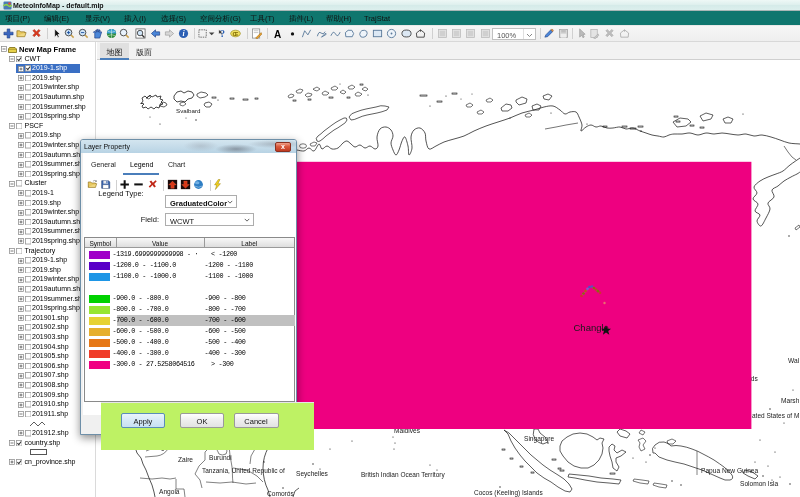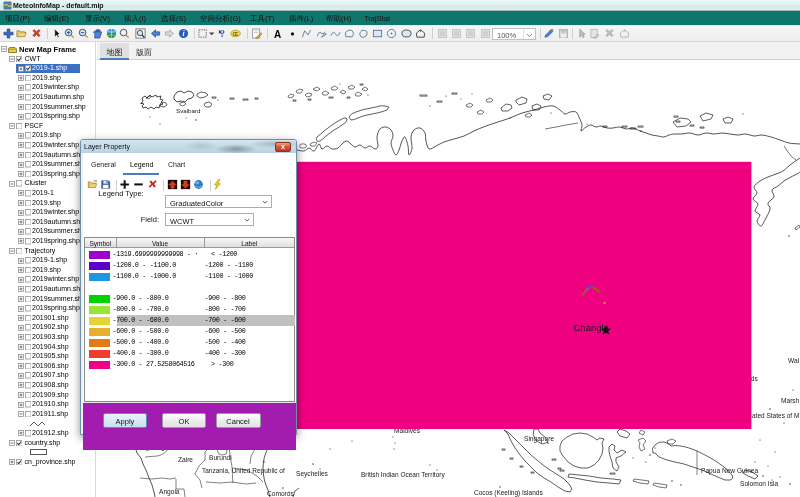--- a/index.html
+++ b/index.html
@@ -32,21 +32,21 @@
 #dlg { position:absolute; left:80px; top:139px; width:217px; height:296px;
   background:#f0f0f0; border:1px solid #6e8fa8;
   box-shadow:0 3px 8px rgba(0,0,0,0.45); border-radius:3px 3px 0 0; }
 #dlgtitle { position:absolute; left:0; top:0; width:215px; height:13px;
   background:linear-gradient(to bottom,#d3e5ef,#b8d3e4); border-radius:2px 2px 0 0; }
 #dlgtitle .t { position:absolute; left:3px; top:3px; font-size:7px; color:#101010; }
 #dlgclose { position:absolute; right:5px; top:2px; width:16px; height:9.5px; border-radius:2px;
   background:linear-gradient(#f0a088,#d9593c 45%,#c03a20); border:1px solid #8a3020;
   color:#fff; font-size:7px; line-height:8px; text-align:center; font-weight:bold; }
 #dlgbody { position:absolute; left:2px; top:13px; width:213px; height:262px; background:#fff; }
-#dlgfoot { position:absolute; left:2px; top:262px; width:213px; height:48px; background:#a21caf; border-top:1px solid #e6e6e6; }
+#dlgfoot { position:absolute; left:20px; top:262px; width:213px; height:48px; background:#bef264; border-top:1px solid #e6e6e6; }
 .dbtn { position:absolute; top:10px; height:14.5px; background:linear-gradient(#ffffff,#efefef 45%,#e2e2e2); border:1px solid #9a9a9a; border-radius:2px; font-size:7.5px; text-align:center; padding-top:3px; color:#111; }
 .dtab { position:absolute; top:8px; font-size:7px; color:#222; }
 .dico { position:absolute; top:0; width:11px; height:11px; }
 select, .combo { font-size:7.5px; }
 .fieldlbl { position:absolute; font-size:7.5px; color:#111; text-align:right; }
 .combo { position:absolute; height:13px; background:#fff; border:1px solid #adadad; }
 .combo .cv { position:absolute; left:4px; top:2.5px; font-size:7.5px; color:#111; }
 .combo .arr { position:absolute; right:3px; top:4px; width:6px; height:4px; }
 
 #ltable { position:absolute; left:1px; top:84px; width:211px; height:165px; border:1px solid #8a8a8a; background:#fff; }
@@ -854,21 +854,21 @@
             <circle cx="6" cy="6.5" r="5.2" fill="#2e7ec4"></circle>
             <ellipse cx="4.5" cy="4.5" rx="2.6" ry="1.8" fill="#7ab6e8" opacity="0.9"></ellipse>
             <path d="M2,8.5 q4,2.5 8,0" stroke="#bcd8f0" stroke-width="0.7" fill="none"></path>
           </svg>
 <div style="position:absolute;left:127px;top:3px;width:1px;height:11px;background:#d0d0d0"></div>
 <svg class="dico" style="left:129px;top:2px" width="11" height="13" viewBox="0 0 12 13">
             <path d="M7,0.5 L2.5,7 H5 L3.5,12.5 L9.5,5.5 H6.5 L9,0.5 Z" fill="#f0d020" stroke="#907800" stroke-width="0.5"></path>
           </svg>
 </div>
       <span class="fieldlbl" style="left:0px; top:36px; width:76px;text-align:center;">Legend Type:</span>
-      <div class="combo" style="left:82px; top:42px; width:107px;">
+      <div class="combo" style="left:82px; top:42px; width:72px;font-weight:bold;">
           <span class="cv">GraduatedColor</span>
           <svg class="arr" viewBox="0 0 8 5">
             <path d="M1,1 L4,4 L7,1" stroke="#555" fill="none" stroke-width="1.2"></path>
           </svg>
         </div>
       <span class="fieldlbl" style="left:0px; top:62px; width:76px;">Field:</span>
       <div class="combo" style="left:82px; top:60px; width:89px;">
           <span class="cv">WCWT</span>
           <svg class="arr" viewBox="0 0 8 5">
             <path d="M1,1 L4,4 L7,1" stroke="#555" fill="none" stroke-width="1.2"></path>

